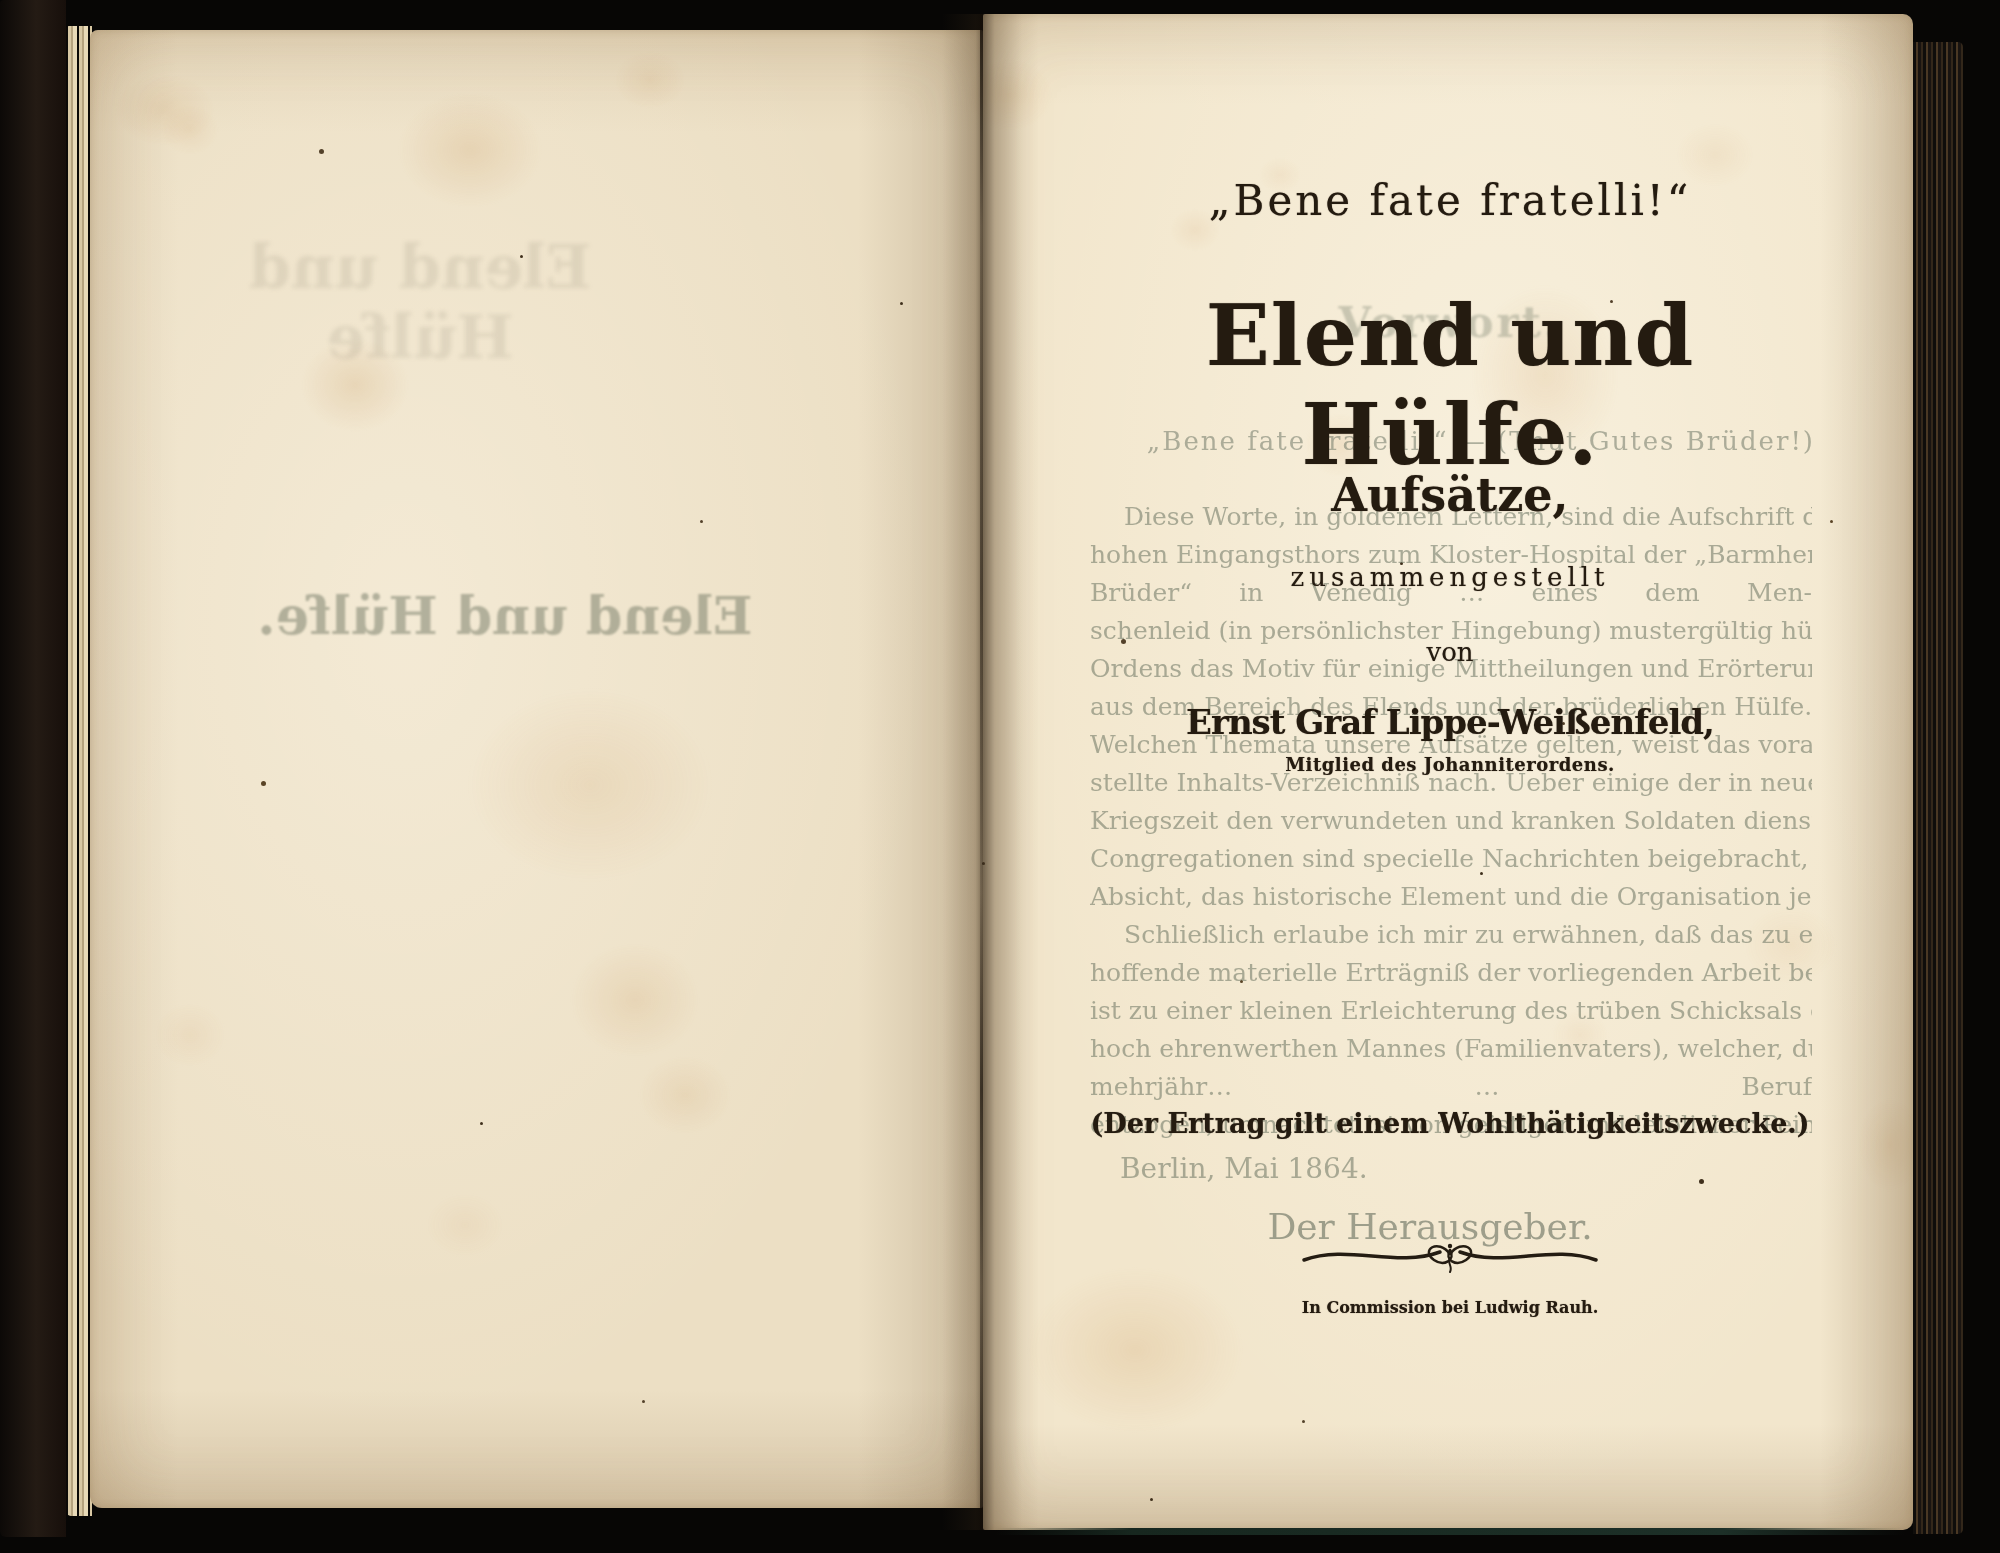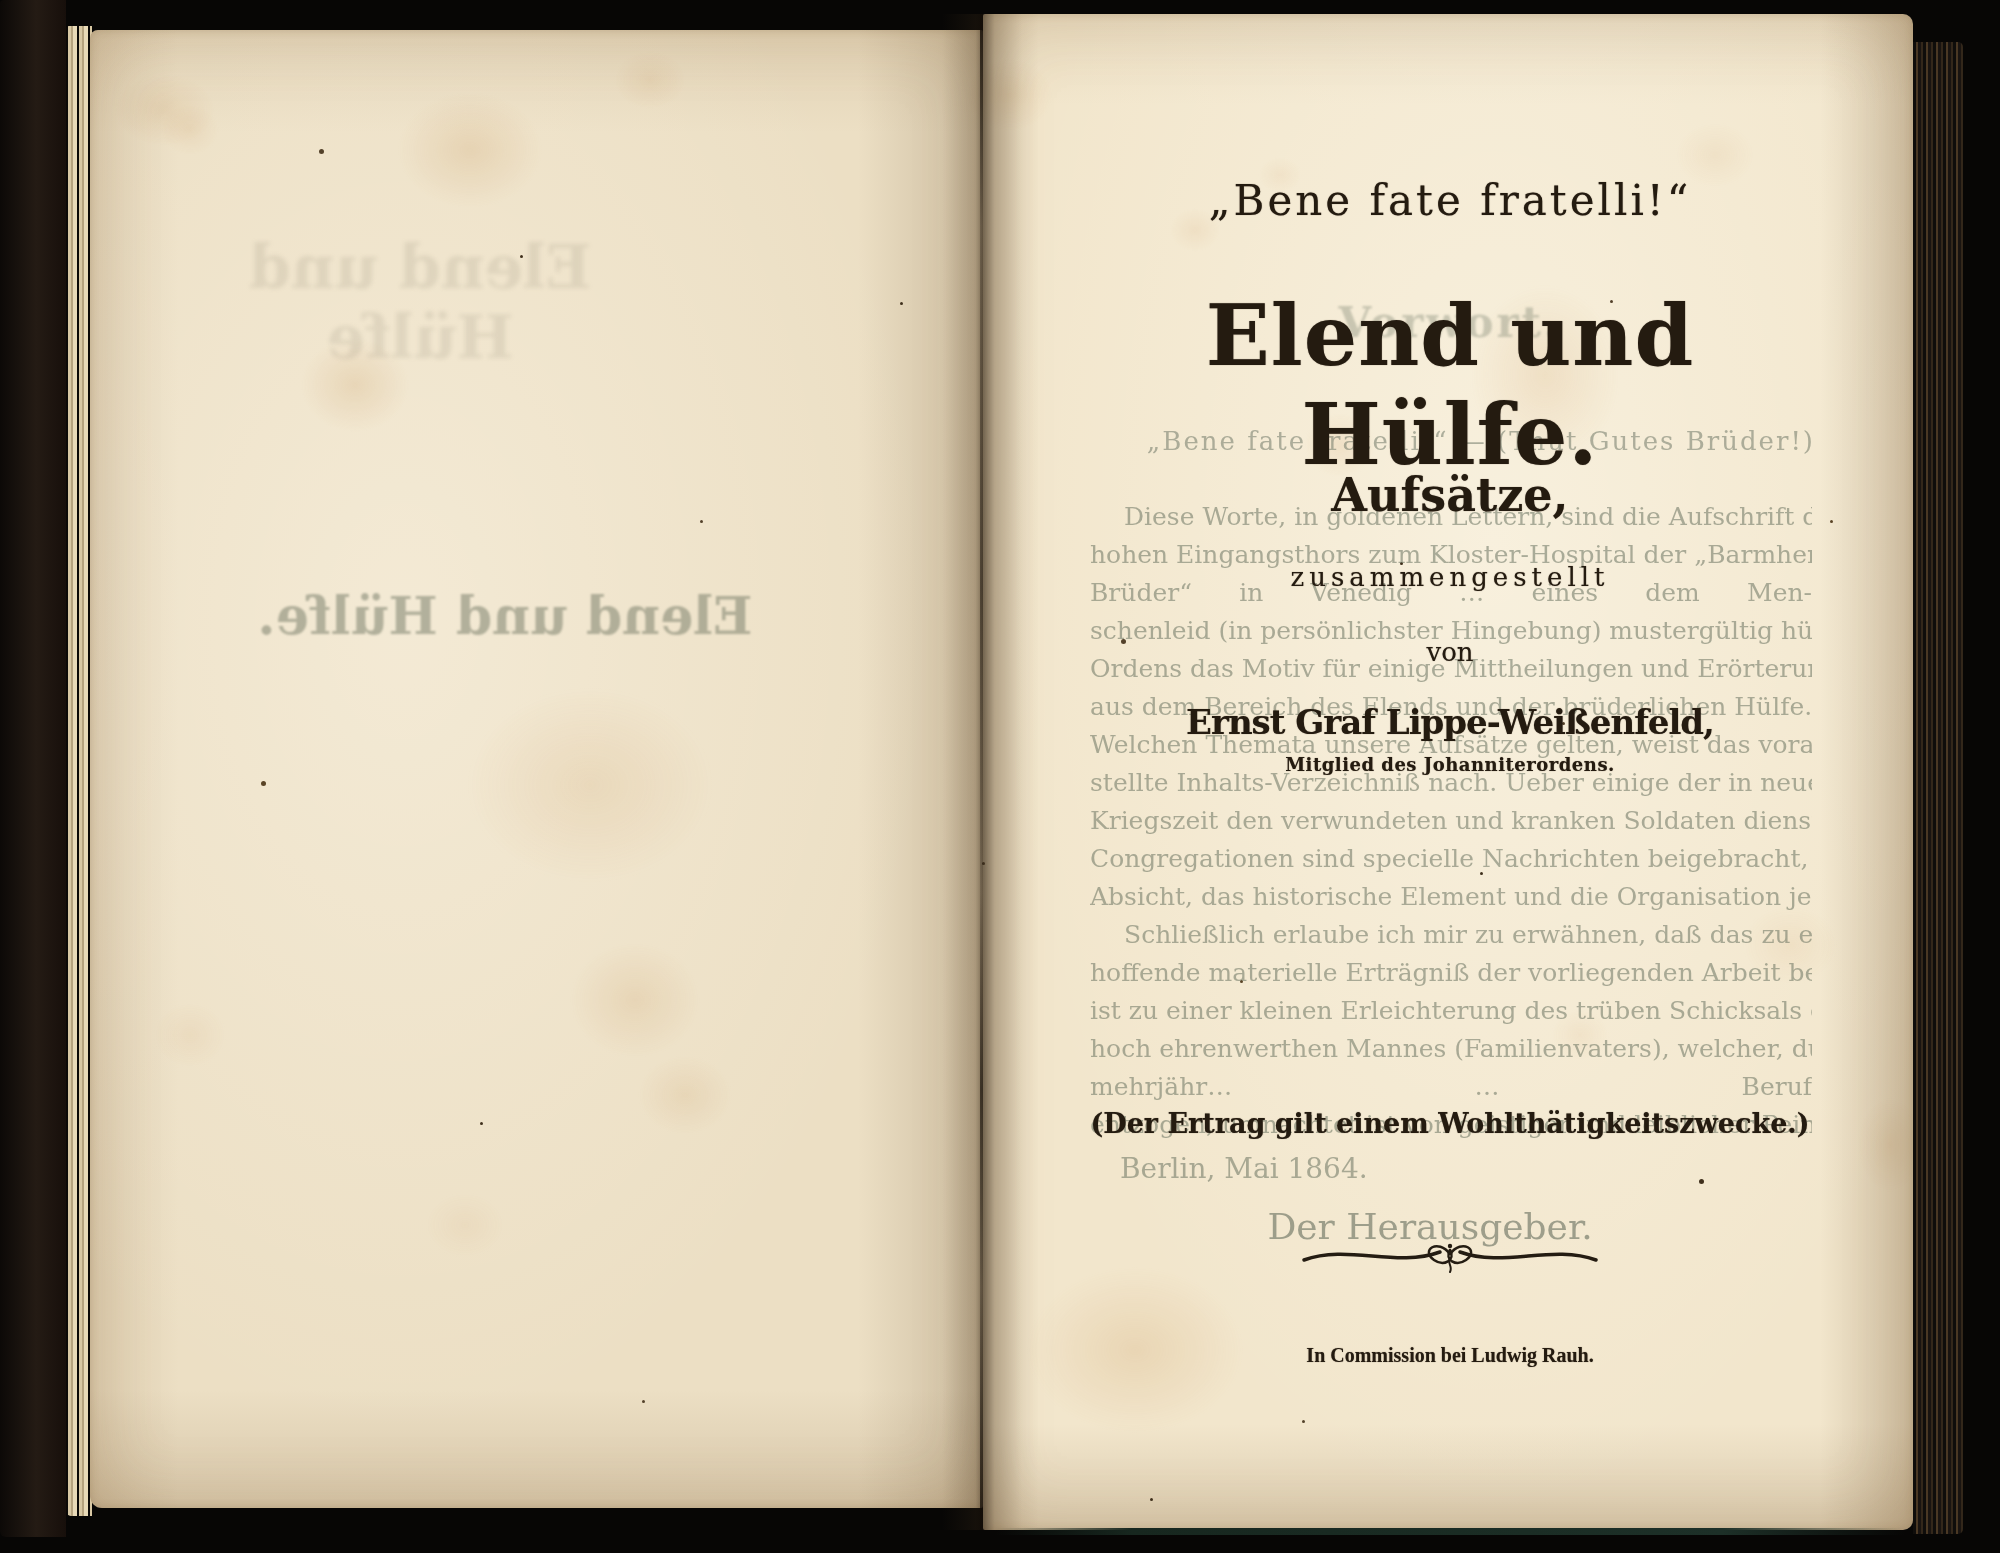--- a/index.html
+++ b/index.html
@@ -43,21 +43,21 @@
   .motto{top:176px;font-size:42px;letter-spacing:3px;}
   .main-title{top:286px;font-size:84px;font-weight:bold;letter-spacing:1px;}
   .subtitle{top:468px;font-size:46px;font-weight:bold;}
   .compiled{top:562px;font-size:26px;letter-spacing:5px;}
   .byline{top:637px;font-size:26px;}
   .author{top:702px;font-size:34px;font-weight:bold;letter-spacing:-1px;}
   .author-note{top:754px;font-size:18px;font-weight:bold;letter-spacing:.5px;}
   .charity{top:1108px;font-size:27px;font-weight:bold;}
   .ornament{top:1234px;z-index:6;left:1085px;width:730px;text-align:center;}
   .imprint-city{top:1294px;font-size:30px;font-weight:bold;}
-  .imprint-pub{top:1344px;font-size:20px;font-weight:bold;font-family:Liberation Serif, serif;}
+  .imprint-pub{top:1298px;font-size:16px;font-weight:bold;}
 
   
   .ghost{color:rgba(106,114,97,.55);z-index:3;filter:blur(.4px);}
   .ghost-vorwort{left:1085px;width:730px;text-align:center;top:298px;font-size:42px;
     font-weight:bold;letter-spacing:3px;color:rgba(110,118,100,.33);filter:blur(1px);}
   .ghost-motto{left:1085px;width:730px;text-align:right;top:426px;font-size:26px;letter-spacing:2px;
     color:rgba(100,110,94,.5);}
   .ghost-para{left:1090px;width:722px;top:498px;font-size:25px;line-height:38px;}
   .gline{text-align:justify;text-align-last:justify;white-space:nowrap;overflow:hidden;}
   .gline.indent{text-indent:34px;}

